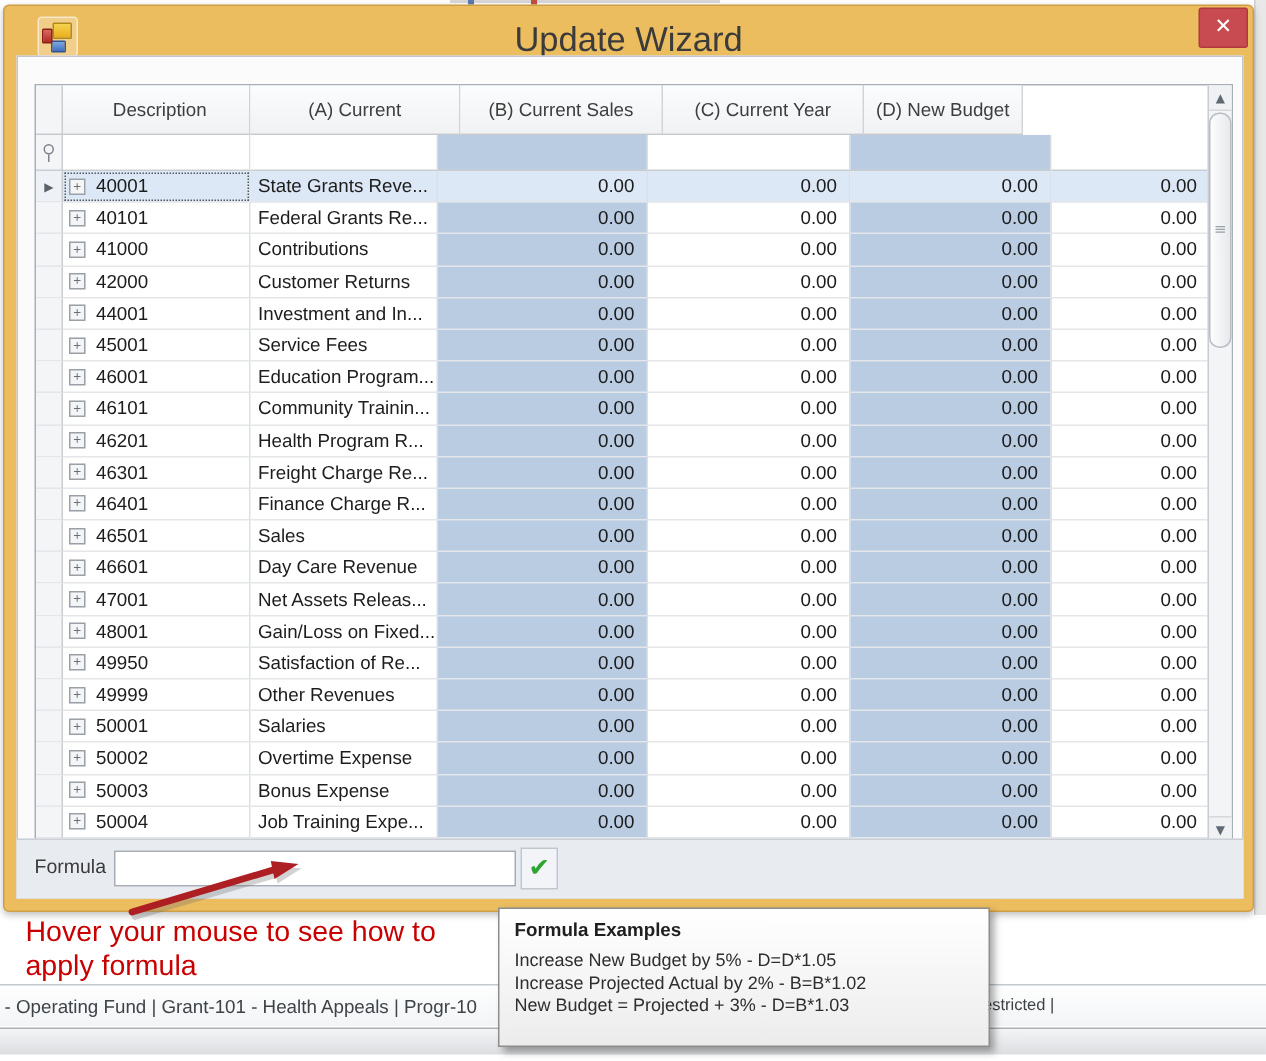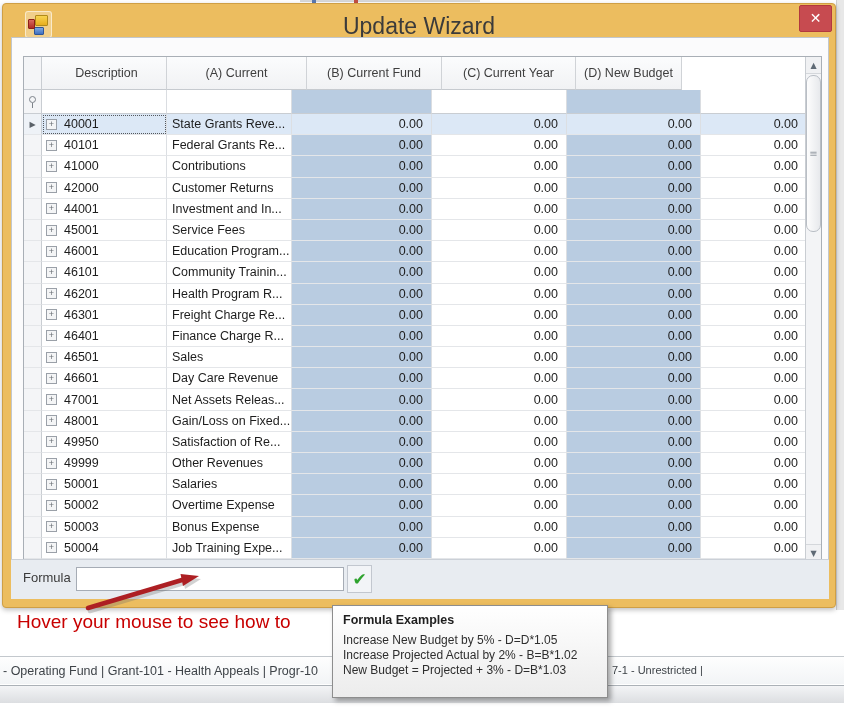--- a/index.html
+++ b/index.html
@@ -84,21 +84,21 @@
   #formula-input { left:73px; top:563px; width:268px; height:24px; border:1px solid #a6acb5;
                    background:#fff; font-size:13px; padding:0 4px; font-family:"Liberation Sans",sans-serif; }
   #apply-btn { left:344px; top:561px; width:25px; height:28px; background:#f2f4f7; border:1px solid #c2c7cf;
                color:#2fa32f; font-size:17px; font-weight:bold; text-align:center; line-height:26px; cursor:pointer; }
 
   
   #annotation { left:17px; top:610px; color:#c80000; font-size:19px; line-height:23px; }
   #arrow-svg { left:70px; top:568px; width:150px; height:55px; pointer-events:none; z-index:6; }
 
   
-  #tooltip { left:332px; top:605px; width:276px; min-height:93px; background:linear-gradient(#ffffff,#ececec);
+  #tooltip { left:332px; top:605px; width:328px; min-height:93px; background:linear-gradient(#ffffff,#ececec);
              border:1px solid #8d8d8d; box-shadow:3px 3px 5px rgba(0,0,0,.35); padding:7px 10px 8px 10px; z-index:8; }
   #tooltip-title { font-size:12.5px; font-weight:bold; color:#1f1f1f; margin-bottom:6px; }
   .tooltip-line { font-size:12px; color:#2e2e2e; line-height:15px; white-space:nowrap; }
 
   
   #status-bar { left:0; top:656px; width:844px; height:28px; background:linear-gradient(#fefefe,#f2f4f6);
                 border-top:1px solid #c3c8cd; z-index:2; }
   #status-left { position:absolute; left:3px; top:7px; font-size:12.5px; color:#3e4348; white-space:nowrap; }
   #status-right { position:absolute; left:612px; top:7px; font-size:11px; color:#3e4348; white-space:nowrap; }
   #status-band { left:0; top:685px; width:844px; height:18px;
@@ -121,21 +121,21 @@
   <div class="abs" id="title">Update Wizard</div>
   <div class="abs icon" id="close-btn">✕</div>
 
   <div class="abs" id="inner-panel"></div>
 
   <div class="abs" id="grid">
     <div class="hdr-row">
       <div class="hdr-cell rh"></div>
       <div class="hdr-cell desc">Description</div>
       <div class="hdr-cell a">(A) Current</div>
-      <div class="hdr-cell b">(B) Current Fund</div>
+      <div class="hdr-cell b">(B) Current Sales</div>
       <div class="hdr-cell cc">(C) Current Year</div>
       <div class="hdr-cell d">(D) New Budget</div>
     </div>
     <div class="flt-row">
       <div class="flt-cell rh">
         <span class="filter-pin"></span>
       </div>
       <div class="flt-cell gl"></div>
       <div class="flt-cell desc"></div>
       <div class="flt-cell a col-a"></div>
@@ -472,20 +472,21 @@
   </div>
 
   <div class="abs" id="formula-panel"></div>
   <div class="abs" id="formula-label">Formula</div>
   <input class="abs" id="formula-input" value="" style="">
   <div class="abs icon" id="apply-btn">✔</div>
 </div>
 
 <div class="abs" id="annotation">
   <div>Hover your mouse to see how to</div>
+  <div>apply formula</div>
 </div>
 
 <svg class="abs" id="arrow-svg" viewBox="0 0 150 55">
   <g opacity="0.3">
     <line x1="20" y1="43" x2="114" y2="15" stroke="#6d6d6d" stroke-width="4.5" stroke-linecap="round"></line>
     <polygon points="131,11 115,21 112.5,9" fill="#6d6d6d"></polygon>
   </g>
   <g>
     <line x1="18" y1="40" x2="112" y2="12" stroke="#ad1f23" stroke-width="4.5" stroke-linecap="round"></line>
     <polygon points="129,8 113,18 110.5,6" fill="#ad1f23"></polygon>

